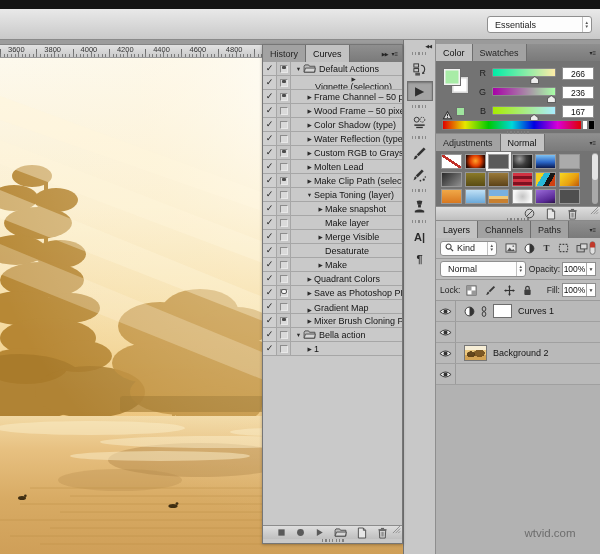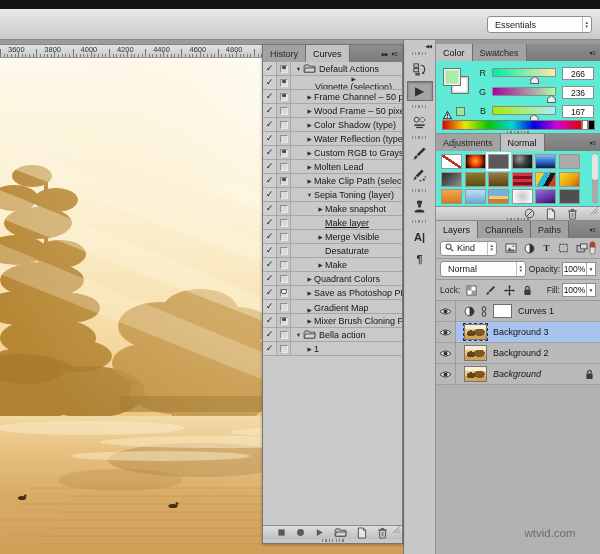--- a/index.html
+++ b/index.html
@@ -71,21 +71,21 @@
   .strip-gripper{margin:3px 0 3px 0;height:3px;width:16px;
       background:repeating-linear-gradient(to right,#8a8a8a 0 1.2px,transparent 1.2px 3.2px);}
   .strip-icon{height:22px;display:flex;align-items:center;justify-content:center;color:#2c2c2c;}
   .strip-btn{width:26px;height:20px;display:flex;align-items:center;justify-content:center;margin:1px 0;}
   .strip-btn.active{background:#a4a4a4;border:1px solid #6f6f6f;box-shadow:inset 0 1px 2px rgba(0,0,0,.3);}
   .strip-play{font-size:12px;color:#2e2e2e;line-height:1;}
   .strip-text{font-size:11px;color:#2a2a2a;font-weight:bold;}
 
   
   .panels{position:absolute;left:436px;top:40px;width:164px;height:514px;background:#9a9a9a;z-index:3;}
-  .panel{position:absolute;left:0;width:164px;background:#5eead4;border-bottom:1px solid #8a8a8a;}
+  .panel{position:absolute;left:0;width:164px;background:#737373;border-bottom:1px solid #8a8a8a;}
   .pbody{position:relative;}
 
   
   .fg-swatch{position:absolute;width:18px;height:18px;border:1px solid #6f6f6f;box-shadow:inset 0 0 0 1.5px #f2f2f2;z-index:2;}
   .bg-swatch{position:absolute;width:18px;height:18px;border:1px solid #6f6f6f;background:#fff;box-shadow:inset 0 0 0 1.5px #d8d8d8;z-index:1;}
   .ch-row{position:absolute;left:0;height:16px;right:0;}
   .ch-label{position:absolute;width:14px;text-align:right;font-size:9px;color:#1e1e1e;top:1px;}
   .ch-track{position:absolute;height:9px;top:1px;border:1px solid #8a8a8a;border-radius:1px;}
   .ch-thumb{position:absolute;top:9px;width:9px;height:8px;
       clip-path:polygon(50% 0,100% 45%,100% 100%,0 100%,0 45%);background:#5e5e5e;}
@@ -409,21 +409,21 @@
           <div class="act-content" style="padding-left: 25px;">
             <span class="act-caret">▶</span>
             <span>Make snapshot</span>
           </div>
         </div>
         <div class="act-row">
           <span class="act-check">✓</span>
           <span class="act-boxcol">
             <span class="box3d"></span>
           </span>
-          <div class="act-content" style="padding-left: 25px; text-decoration: underline;">
+          <div class="act-content" style="padding-left: 25px;">
             <span class="act-caret"></span>
             <span>Make layer</span>
           </div>
         </div>
         <div class="act-row">
           <span class="act-check">✓</span>
           <span class="act-boxcol">
             <span class="box3d"></span>
           </span>
           <div class="act-content" style="padding-left: 25px;">
@@ -887,24 +887,20 @@
           </div>
           <div class="lrow selected">
             <div class="l-eye-col">
               <span class="ficon">
                 <svg viewBox="0 0 14 9" width="13" height="9">
                   <path d="M1 4.5 Q7 -1 13 4.5 Q7 10 1 4.5 Z" fill="#e9e9e9" stroke="#333"></path>
                   <circle cx="7" cy="4.5" r="2.1" fill="#333"></circle>
                 </svg>
               </span>
             </div>
-            <div class="l-body">
-              <div class="phthumb"></div>
-              <span class="lname">Background 3</span>
-            </div>
           </div>
           <div class="lrow">
             <div class="l-eye-col">
               <span class="ficon">
                 <svg viewBox="0 0 14 9" width="13" height="9">
                   <path d="M1 4.5 Q7 -1 13 4.5 Q7 10 1 4.5 Z" fill="#e9e9e9" stroke="#333"></path>
                   <circle cx="7" cy="4.5" r="2.1" fill="#333"></circle>
                 </svg>
               </span>
             </div>
@@ -915,30 +911,20 @@
           </div>
           <div class="lrow">
             <div class="l-eye-col">
               <span class="ficon">
                 <svg viewBox="0 0 14 9" width="13" height="9">
                   <path d="M1 4.5 Q7 -1 13 4.5 Q7 10 1 4.5 Z" fill="#e9e9e9" stroke="#333"></path>
                   <circle cx="7" cy="4.5" r="2.1" fill="#333"></circle>
                 </svg>
               </span>
             </div>
-            <div class="l-body">
-              <div class="phthumb"></div>
-              <span class="lname italic">Background</span>
-              <span class="ficon l-lock">
-                <svg viewBox="0 0 10 12" width="9" height="11">
-                  <rect x="1.5" y="5" width="7" height="6" rx="1" fill="#3d3d3d"></rect>
-                  <path d="M3 5 V3.5 Q3 1.5 5 1.5 Q7 1.5 7 3.5 V5" fill="none" stroke="#3d3d3d" stroke-width="1.4"></path>
-                </svg>
-              </span>
-            </div>
           </div>
         </div>
       <div class="layers-empty" style="top:164px;"></div>
     </div>
   </div>
 
   <div class="watermark">wtvid.com</div>
 </div>
 
 </body></html>

